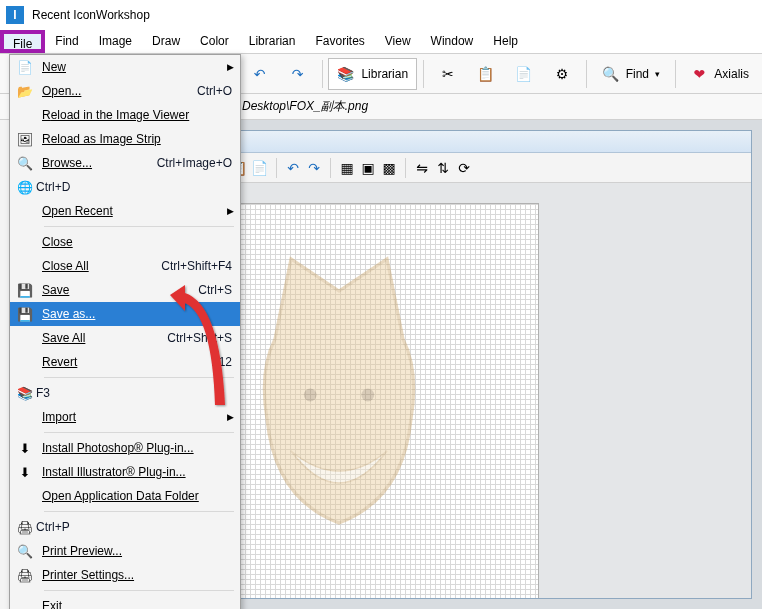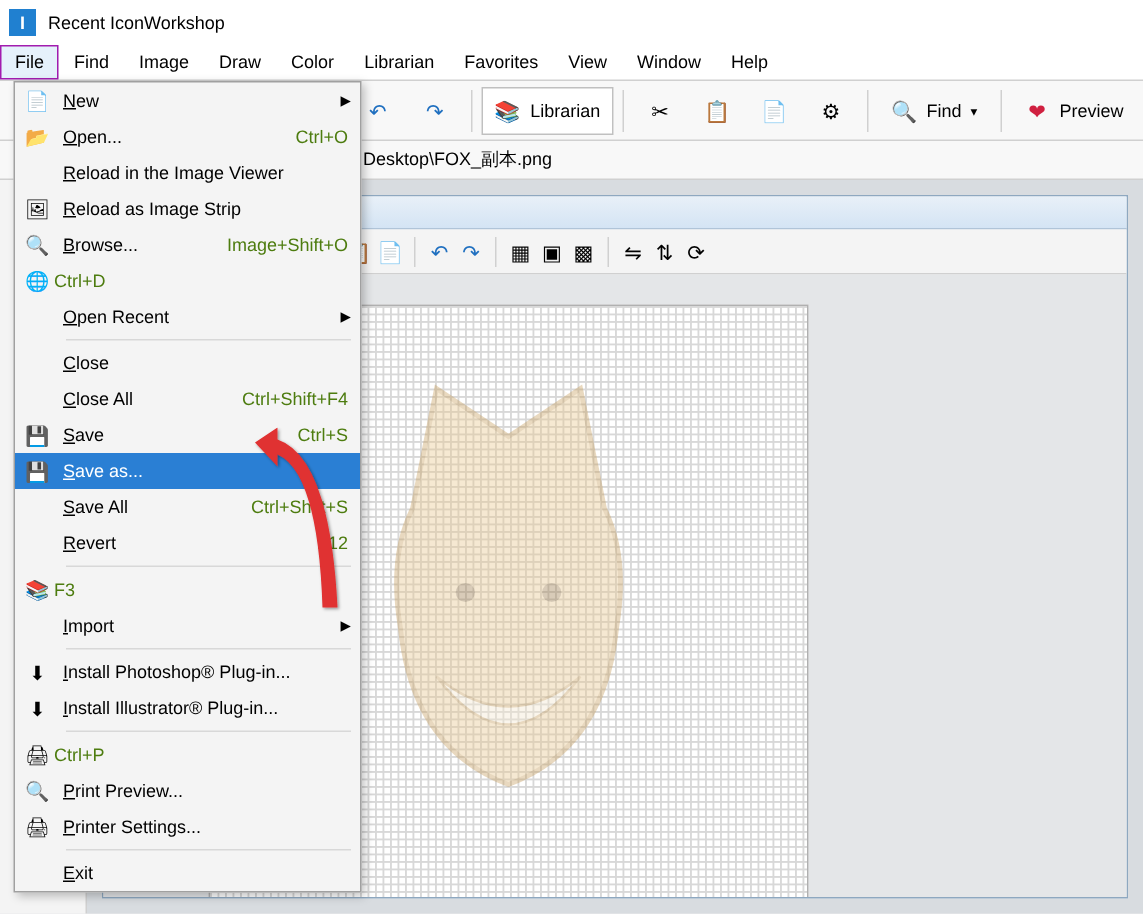--- a/index.html
+++ b/index.html
@@ -1,33 +1,33 @@
 <!DOCTYPE html>
 <html><head>
 <meta charset="utf-8">
 <style>
 *{box-sizing:border-box;margin:0;padding:0;font-family:"Segoe UI",Tahoma,sans-serif;font-size:12px;}
 body{background:#f0f0f0;width:762px;height:609px;overflow:hidden;}
 .titlebar{display:flex;align-items:center;height:30px;background:#fff;padding:0 6px;gap:8px;}
 .app-icon{width:18px;height:18px;background:#2080d0;color:#fff;display:flex;align-items:center;justify-content:center;font-weight:bold;font-size:12px;}
 .menubar{display:flex;height:24px;background:#fff;border-bottom:1px solid #d0d0d0;}
 .menubar .mi{padding:4px 10px;cursor:pointer;}
-.menubar .mi.open{background:#e5f1fb;border:1px solid #a21caf;padding:3px 9px;}
+.menubar .mi.open{background:#e5f1fb;border:4px solid #a21caf;padding:3px 9px;}
 .toolbar-main{display:flex;align-items:center;height:40px;background:#f8f8f8;border-bottom:1px solid #d0d0d0;padding:0 4px;gap:2px;}
 .tbbtn{height:32px;display:flex;align-items:center;padding:0 8px;gap:6px;border:1px solid transparent;cursor:pointer;}
 .tbbtn.bordered{border:1px solid #c0c0c0;background:#fff;}
 .sep{width:1px;height:28px;background:#d0d0d0;margin:0 4px;}
-.pathbar{display:flex;align-items:center;height:26px;background:#f8f8f8;border-bottom:1px solid #d0d0d0;padding:0 6px;gap:6px;}
+.pathbar{display:flex;align-items:center;height:26px;background:#f8f8f8;border-bottom:1px solid #d0d0d0;padding:0 6px;gap:6px;font-style:italic;}
 .dropdown{position:absolute;left:9px;top:54px;width:232px;background:#f4f4f4;border:1px solid #a0a0a0;box-shadow:2px 2px 6px rgba(0,0,0,0.25);z-index:100;}
 .dropdown .row{display:flex;align-items:center;height:24px;padding:0 8px 0 4px;position:relative;}
 .dropdown .row.hl{background:#2a7fd4;color:#fff;}
 .dropdown .dsep{height:1px;background:#d8d8d8;margin:3px 6px 3px 34px;}
 .dropdown .ic{width:22px;display:flex;justify-content:center;font-size:13px;}
-.dropdown .lb{flex:1;padding-left:6px;}
-.dropdown .sc{color:#4d7c0f;}
+.dropdown .lb{flex:1;padding-left:6px;text-decoration:underline;}
+.dropdown .sc{color:#0f172a;}
 .dropdown .ar{position:absolute;right:6px;font-size:9px;}
 .workspace{position:absolute;left:0;top:120px;right:0;bottom:0;display:flex;}
 .sidebar{width:58px;background:#f4f4f4;border-right:1px solid #d0d0d0;}
 .docarea{flex:1;background:#d8dce0;padding:10px;}
 .docwin{background:#fff;border:1px solid #8ea8c0;height:100%;display:flex;flex-direction:column;}
 .docwin .dt{height:22px;background:linear-gradient(#e8f0f8,#d4e4f4);border-bottom:1px solid #b0c4d8;display:flex;align-items:center;padding:0 6px;gap:6px;font-size:12px;}
 .docwin .tbar{height:30px;background:#f4f4f4;border-bottom:1px solid #d0d0d0;display:flex;align-items:center;padding:0 4px;gap:3px;}
 .docwin .canvas{flex:1;background:#e4e6e8;position:relative;overflow:hidden;}
 .grid{position:absolute;left:70px;top:20px;width:400px;height:400px;background:#fff;background-image:linear-gradient(#d8d8d8 1px,transparent 1px),linear-gradient(90deg,#d8d8d8 1px,transparent 1px);background-size:5px 5px;border:1px solid #b0b0b0;display:flex;align-items:center;justify-content:center;}
 .fox{width:320px;height:320px;opacity:0.4;}
@@ -88,21 +88,21 @@
     </div>
   <div class="sep"></div>
   <div class="tbbtn">
     <span class="tico" style="color:#2070c0">🔍</span>
     <span>Find</span>
     <span style="font-size:9px">▾</span>
   </div>
   <div class="sep"></div>
   <div class="tbbtn">
     <span class="tico" style="color:#d02040">❤</span>
-    <span>Preview</span>
+    <span>Axialis</span>
   </div>
 </div>
 
 <div class="pathbar">
   <div style="width:230px"></div>
   <span>Desktop\FOX_副本.png</span>
 </div>
 
 <div class="workspace">
   <div class="sidebar"></div>
@@ -164,21 +164,21 @@
       <span class="ic"></span>
       <span class="lb"><u>R</u>eload in the Image Viewer</span>
     </div>
     <div class="row">
       <span class="ic">🖼</span>
       <span class="lb"><u>R</u>eload as Image Strip</span>
     </div>
     <div class="row">
       <span class="ic">🔍</span>
       <span class="lb"><u>B</u>rowse...</span>
-      <span class="sc">Image+Shift+O</span>
+      <span class="sc">Ctrl+Image+O</span>
     </div>
     <div class="row">
       <span class="ic">🌐</span>
       <span class="sc">Ctrl+D</span>
     </div>
     <div class="row">
       <span class="ic"></span>
       <span class="lb"><u>O</u>pen Recent</span>
       <span class="ar">▶</span>
     </div>
@@ -222,20 +222,24 @@
       <span class="ar">▶</span>
     </div>
     <div class="dsep"></div>
     <div class="row">
       <span class="ic">⬇</span>
       <span class="lb"><u>I</u>nstall Photoshop® Plug-in...</span>
     </div>
     <div class="row">
       <span class="ic">⬇</span>
       <span class="lb"><u>I</u>nstall Illustrator® Plug-in...</span>
+    </div>
+    <div class="row">
+      <span class="ic"></span>
+      <span class="lb"><u>O</u>pen Application Data Folder</span>
     </div>
     <div class="dsep"></div>
     <div class="row">
       <span class="ic">🖨</span>
       <span class="sc">Ctrl+P</span>
     </div>
     <div class="row">
       <span class="ic">🔍</span>
       <span class="lb"><u>P</u>rint Preview...</span>
     </div>

